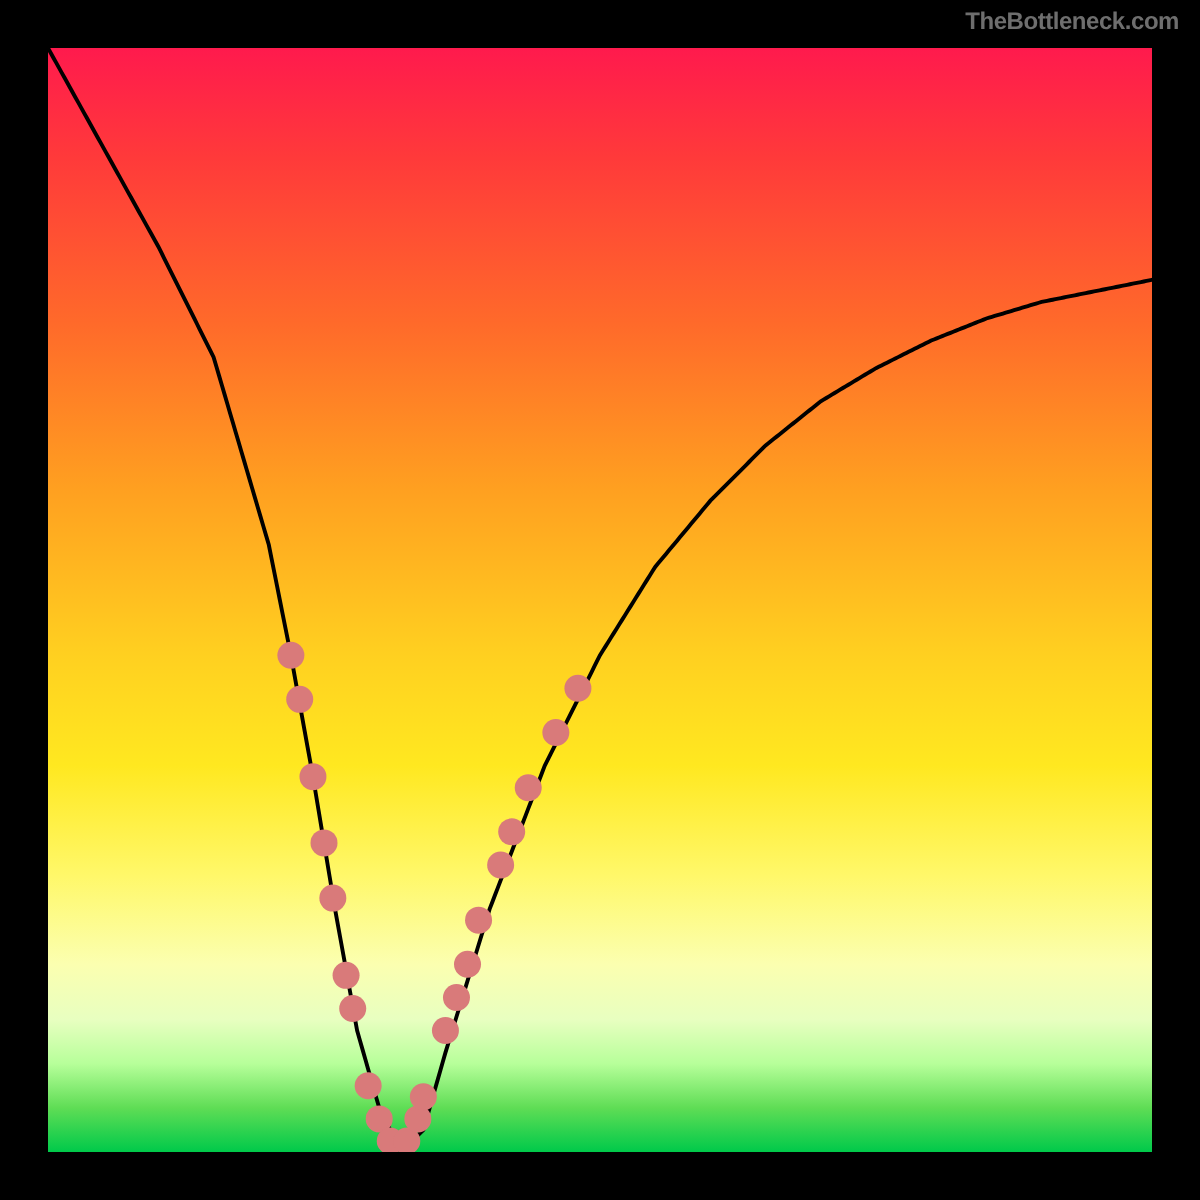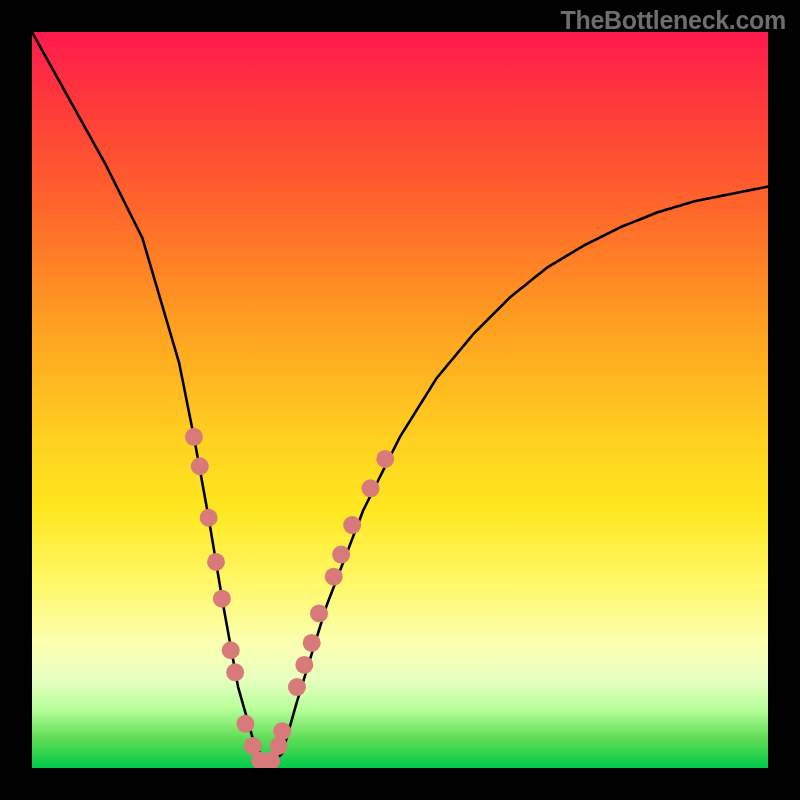--- a/index.html
+++ b/index.html
@@ -37,21 +37,21 @@
       #b7ff9a 92%,
       #5fdd55 96%,
       #00c94a 100%
     );
   }
   .watermark {
     position: absolute;
     top: 6px;
     right: 14px;
     font-family: Arial, Helvetica, sans-serif;
-    font-size: 25px;
+    font-size: 16px;
     font-weight: 600;
     color: #6e6e6e;
     letter-spacing: -0.3px;
   }
   svg.curve {
     position: absolute;
     left: 0;
     top: 0;
   }
 </style>

